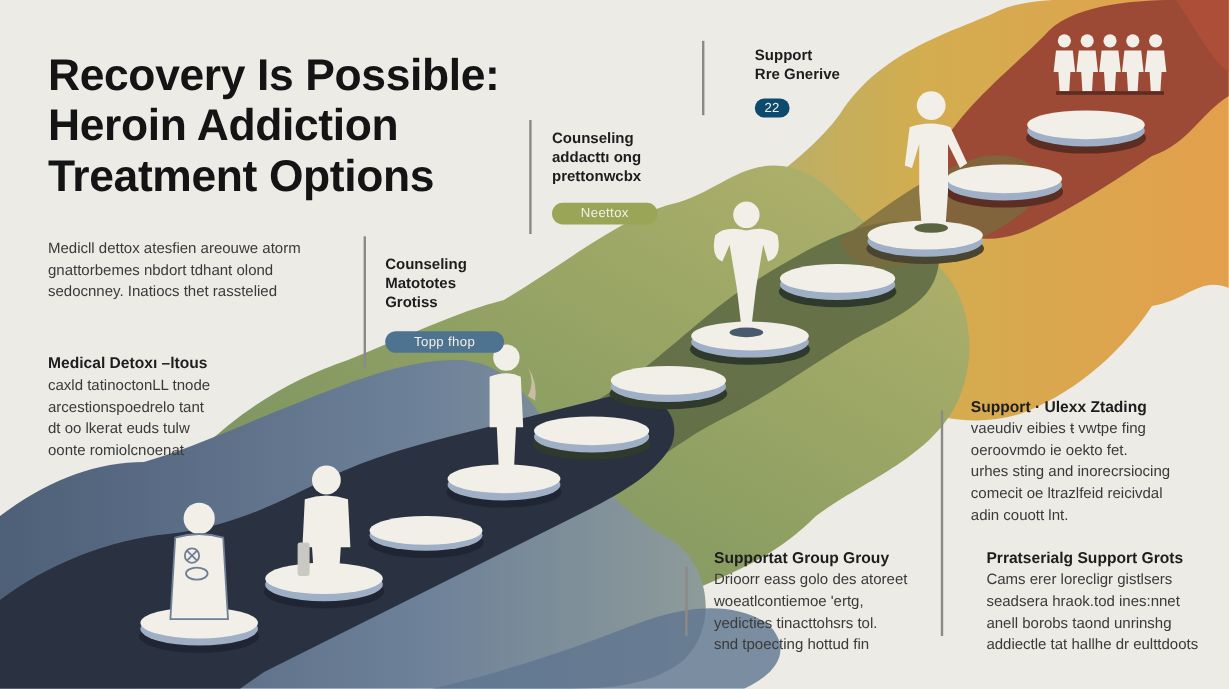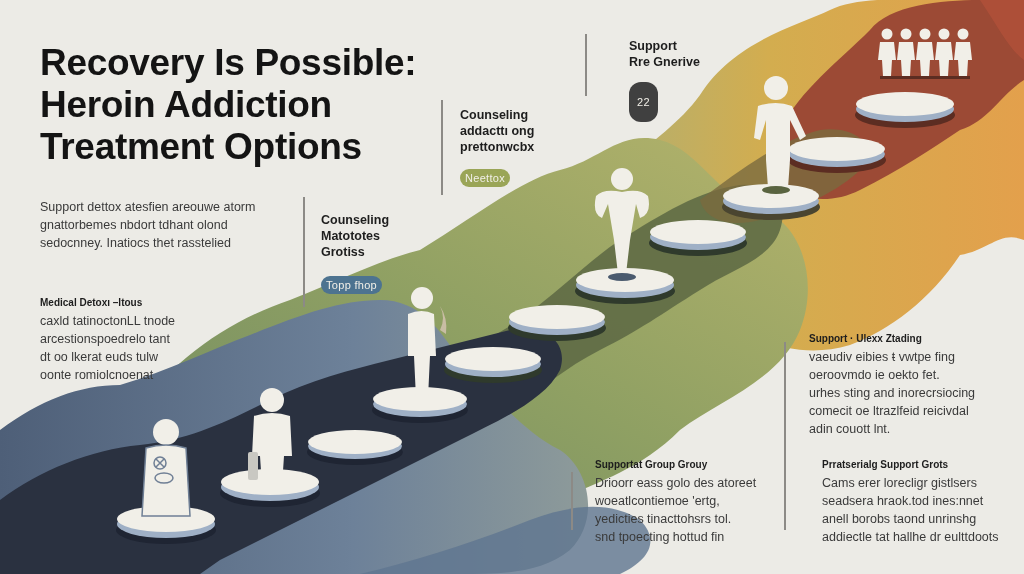--- a/index.html
+++ b/index.html
@@ -16,30 +16,30 @@
   .title {
     position: absolute; left: 40px; top: 42px;
     font-size: 37px; font-weight: 700; line-height: 42px;
     color: #141414; letter-spacing: -0.3px;
   }
   .title span { display: block; }
 
   .para {
     position: absolute; font-size: 12.5px; line-height: 18px; color: #3a3a3a;
   }
-  .para .hd { font-weight: 700; color: #1d1d1d; font-size: 10px; }
+  .para .hd { font-weight: 700; color: #1d1d1d; font-size: 13px; }
   .para span { display: block; white-space: nowrap; }
 
   .vline { position: absolute; width: 2px; background: #8c8a86; }
 
   .callout { position: absolute; }
   .callout .hd { display: block; font-weight: 700; font-size: 12.5px; line-height: 16px; color: #1d1d1d; white-space: nowrap; }
   .pill {
     display: inline-block; border-radius: 12px; font-size: 11px;
-    padding: 3px 5px; margin-top: 12px; color: #f1efe8; letter-spacing: 0.3px;
+    padding: 3px 24px; margin-top: 12px; color: #f1efe8; letter-spacing: 0.3px;
   }
 </style>
 </head>
 <body>
 
 <div class="canvas">
 
   <svg class="art" viewBox="0 0 1024 574">
     <defs>
       <linearGradient id="gWarm" x1="0" y1="0" x2="1" y2="0">
@@ -187,21 +187,21 @@
     </g>
   </svg>
 
   <h1 class="title">
     <span>Recovery Is Possible:</span>
     <span>Heroin Addiction</span>
     <span>Treatment Options</span>
   </h1>
 
   <div class="para" style="left:40px; top:198px;">
-    <span>Support dettox atesfien areouwe atorm</span>
+    <span>Medicll dettox atesfien areouwe atorm</span>
     <span>gnattorbemes nbdort tdhant olond</span>
     <span>sedocnney. Inatiocs  thet rasstelied</span>
   </div>
 
   <div class="para" style="left:40px; top:294px;">
     <span class="hd">Medical Detoxı  –ltous</span>
     <span>caxld tatinoctonLL tnode</span>
     <span>arcestionspoedrelo tant</span>
     <span>dt oo lkerat euds tulw</span>
     <span>oonte romiolcnoenat</span>
@@ -220,21 +220,21 @@
     <span class="hd">Counseling</span>
     <span class="hd">addacttı ong</span>
     <span class="hd">prettonwcbx</span>
     <span class="pill" style="background:#9aa557; margin-top:14px;">Neettox</span>
   </div>
 
   <div class="vline" style="left:585px; top:34px; height:62px;"></div>
   <div class="callout" style="left:605px; top:38px;margin-left:24px;">
     <span class="hd">Support</span>
     <span class="hd">Rre Gnerive</span>
-    <span class="pill" style="background:#404040; margin-top:12px; padding:14px 8px;">22</span>
+    <span class="pill" style="background:#0c4a6e; margin-top:12px; padding:2px 8px;">22</span>
   </div>
 
   <div class="vline" style="left:784px; top:342px; height:188px;"></div>
 
   <div class="para" style="left:809px; top:330px;">
     <span class="hd">Support  · Ulexx Ztading</span>
     <span>vaeudiv  eibies ŧ vwtpe fing</span>
     <span>oeroovmdo ie oekto fet.</span>
     <span>urhes sting and inorecrsiocing</span>
     <span>comecit oe ltrazlfeid reicivdal</span>

